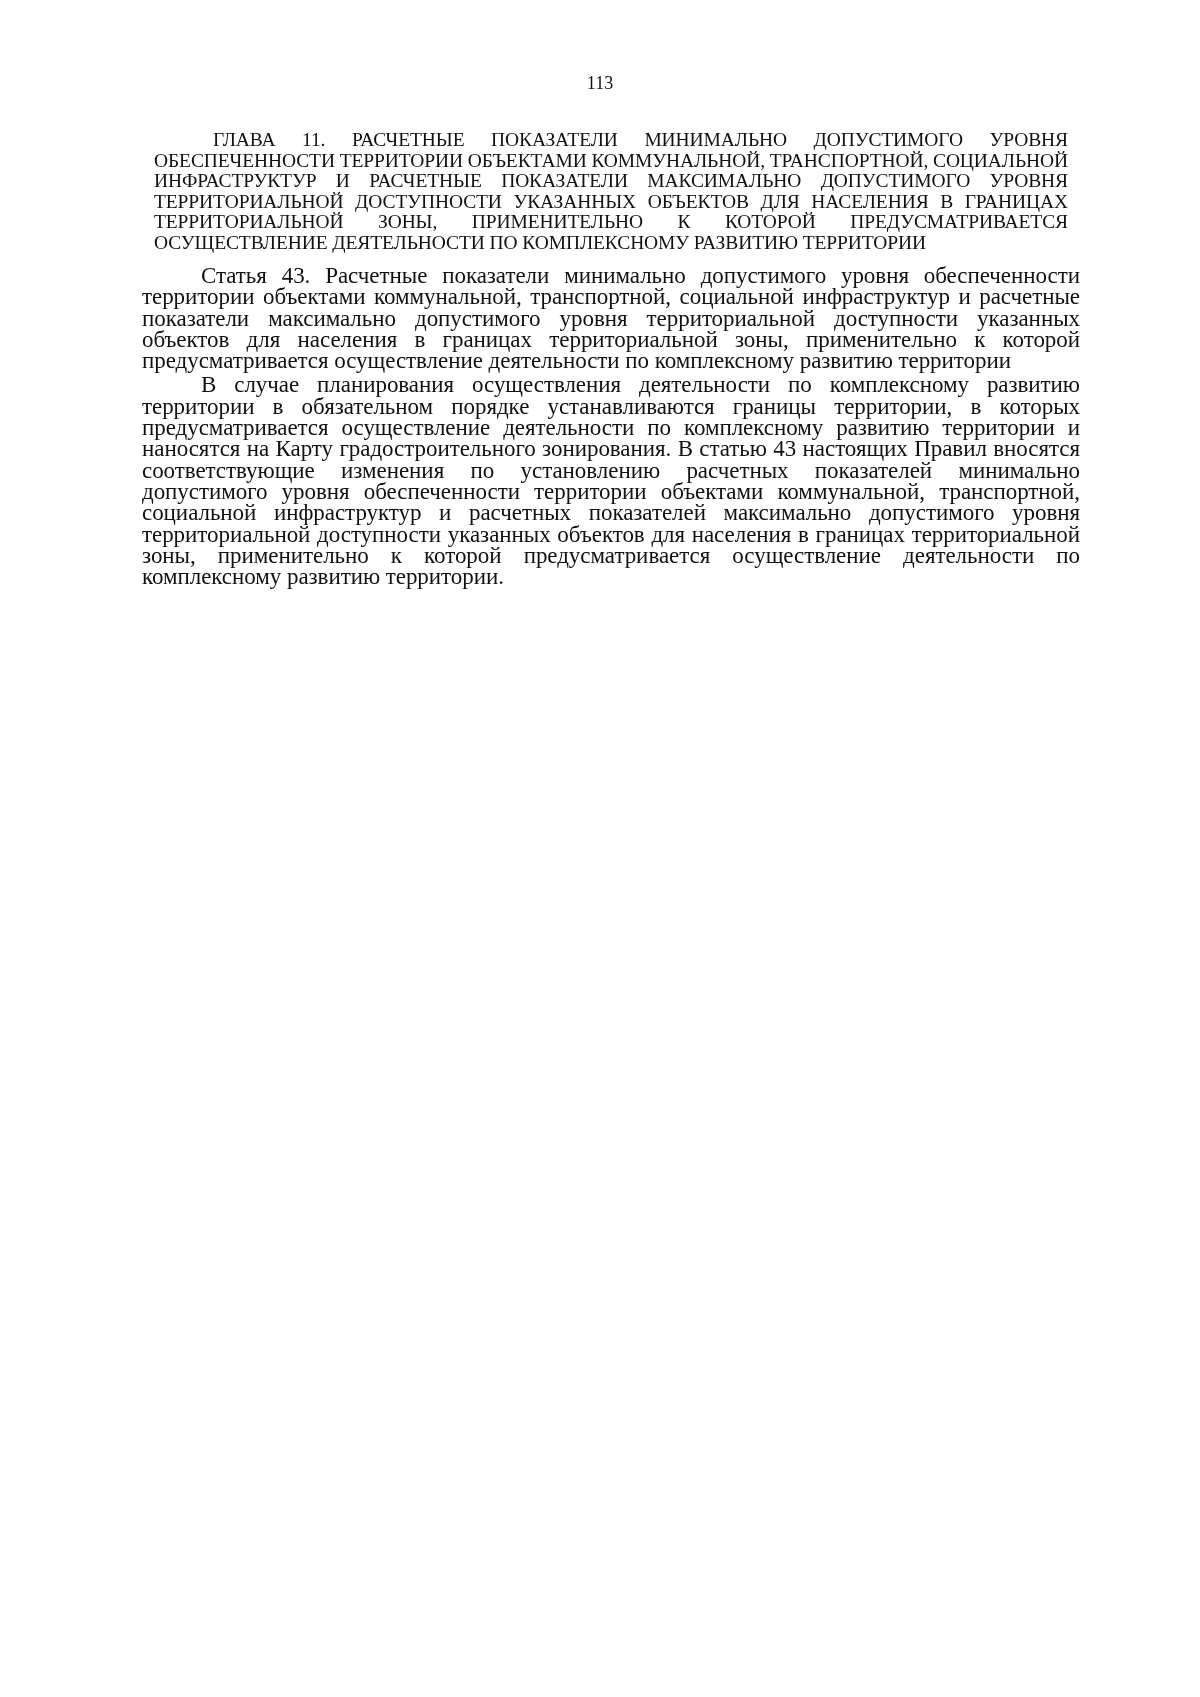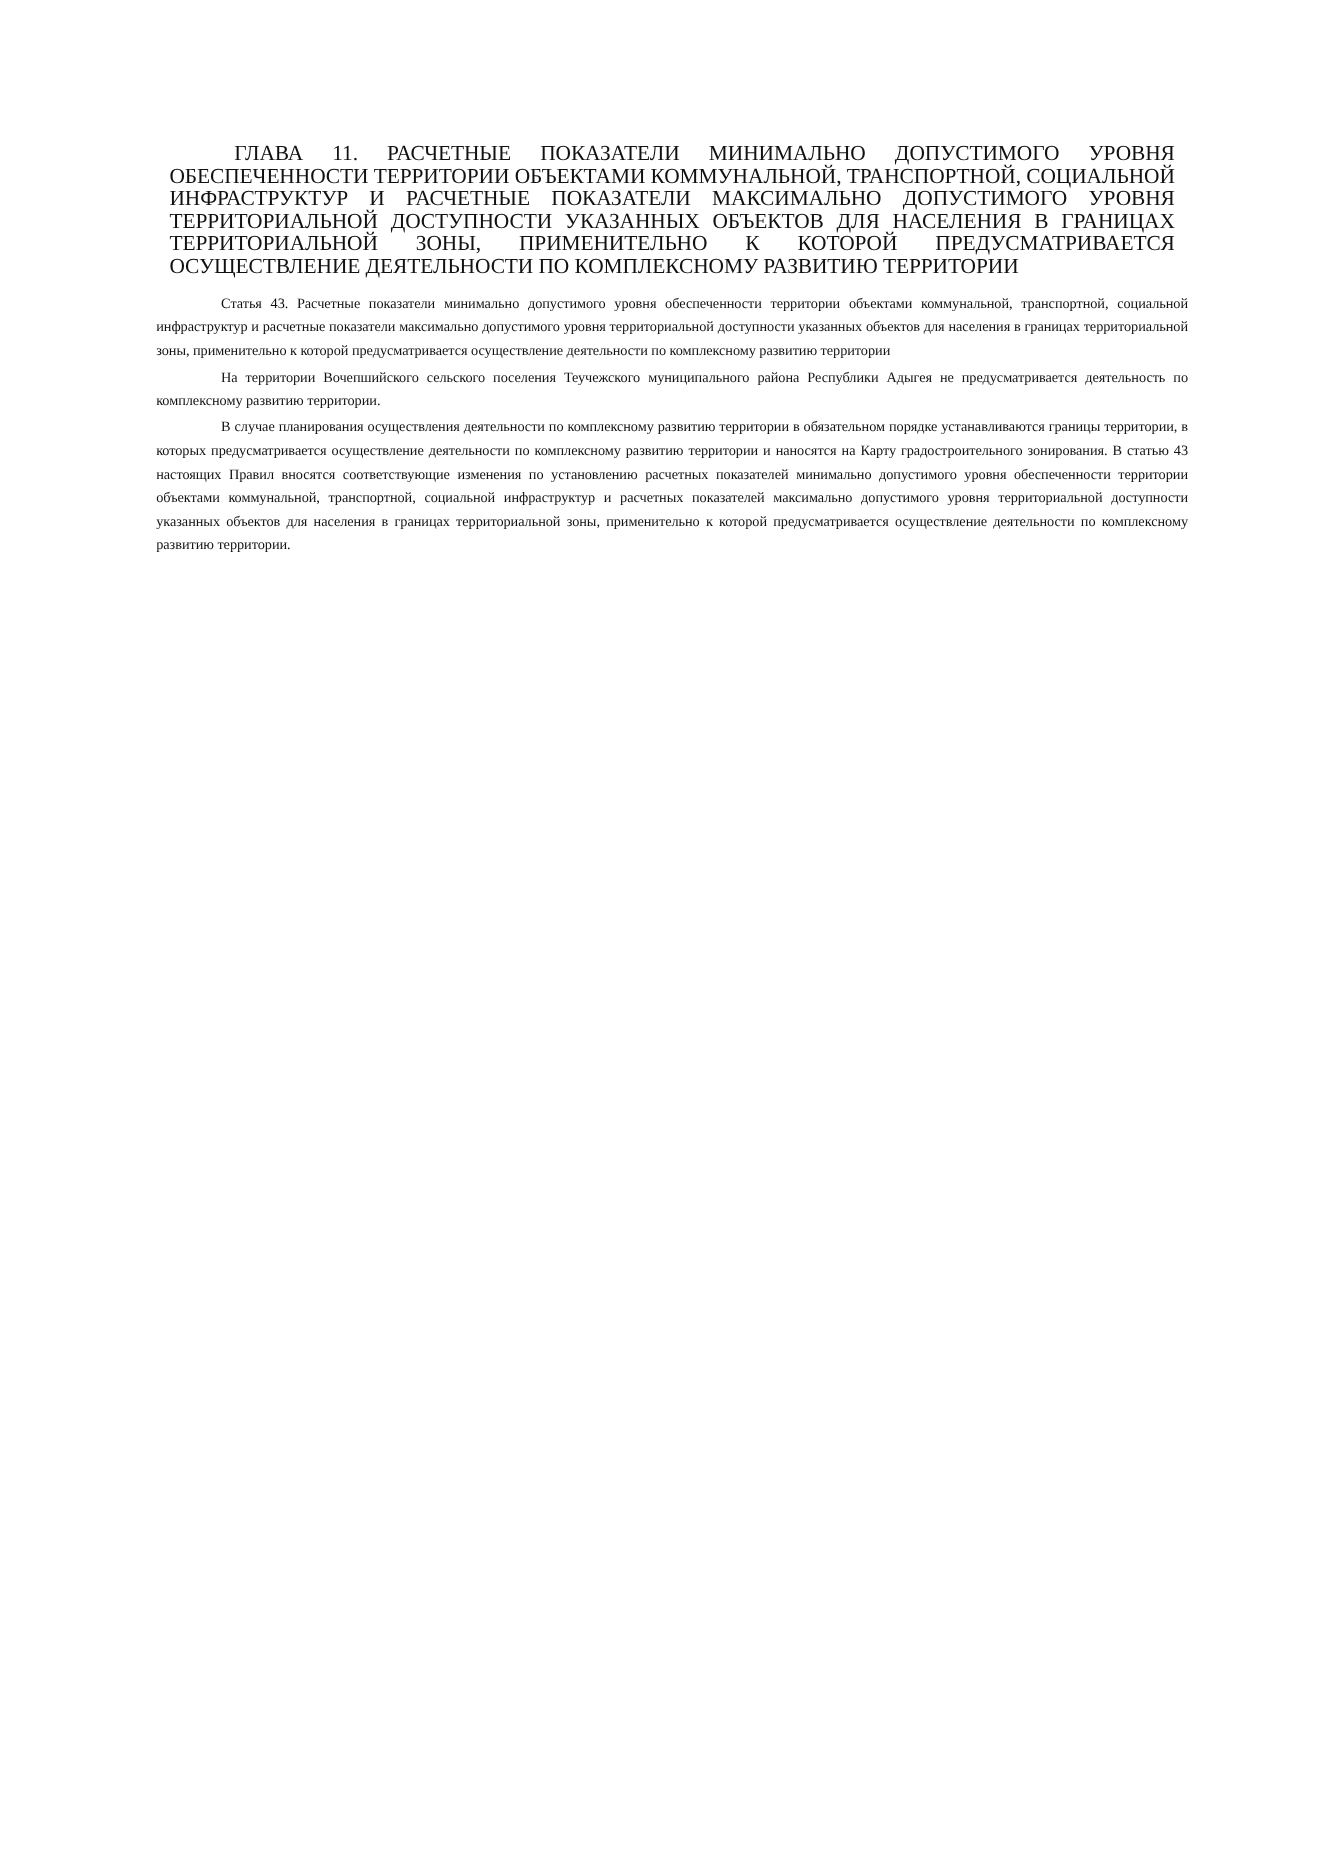--- a/index.html
+++ b/index.html
@@ -15,30 +15,30 @@
     }
     .content {
       position: absolute; left: 142px; top: 118px; width: 938px;
     }
     .chapter-title {
       font-size: 19.5px; line-height: 20.5px; text-align: justify;
       text-indent: 59px; margin: 12px; letter-spacing: -0.1px;
       text-transform: none;
     }
     .para {
-      font-size: 13px; line-height: 21.3px; text-align: justify;
+      font-size: 23px; line-height: 21.3px; text-align: justify;
       text-indent: 59px; margin: 0; letter-spacing: -0.05px;
     }
     .article-heading { margin-top: 2px; }
     .gap { margin-top: 3px; }
   </style>
 </head>
 <body>
 
 <div class="page">
+  <div class="page-number">113</div>
 
   <div class="content">
     <p class="chapter-title">ГЛАВА 11. РАСЧЕТНЫЕ ПОКАЗАТЕЛИ МИНИМАЛЬНО ДОПУСТИМОГО УРОВНЯ ОБЕСПЕЧЕННОСТИ ТЕРРИТОРИИ ОБЪЕКТАМИ КОММУНАЛЬНОЙ, ТРАНСПОРТНОЙ, СОЦИАЛЬНОЙ ИНФРАСТРУКТУР И РАСЧЕТНЫЕ ПОКАЗАТЕЛИ МАКСИМАЛЬНО ДОПУСТИМОГО УРОВНЯ ТЕРРИТОРИАЛЬНОЙ ДОСТУПНОСТИ УКАЗАННЫХ ОБЪЕКТОВ ДЛЯ НАСЕЛЕНИЯ В ГРАНИЦАХ ТЕРРИТОРИАЛЬНОЙ ЗОНЫ, ПРИМЕНИТЕЛЬНО К КОТОРОЙ ПРЕДУСМАТРИВАЕТСЯ ОСУЩЕСТВЛЕНИЕ ДЕЯТЕЛЬНОСТИ ПО КОМПЛЕКСНОМУ РАЗВИТИЮ ТЕРРИТОРИИ</p>
     <p class="para article-heading">Статья 43. Расчетные показатели минимально допустимого уровня обеспеченности территории объектами коммунальной, транспортной, социальной инфраструктур и расчетные показатели максимально допустимого уровня территориальной доступности указанных объектов для населения в границах территориальной зоны, применительно к которой предусматривается осуществление деятельности по комплексному развитию территории</p>
-    <p class="para gap">На территории Вочепшийского сельского поселения Теучежского муниципального района Республики Адыгея не предусматривается деятельность по комплексному развитию территории.</p>
     <p class="para gap">В случае планирования осуществления деятельности по комплексному развитию территории в обязательном порядке устанавливаются границы территории, в которых предусматривается осуществление деятельности по комплексному развитию территории и наносятся на Карту градостроительного зонирования. В статью 43 настоящих Правил вносятся соответствующие изменения по установлению расчетных показателей минимально допустимого уровня обеспеченности территории объектами коммунальной, транспортной, социальной инфраструктур и расчетных показателей максимально допустимого уровня территориальной доступности указанных объектов для населения в границах территориальной зоны, применительно к которой предусматривается осуществление деятельности по комплексному развитию территории.</p>
   </div>
 </div>
 
 </body></html>

